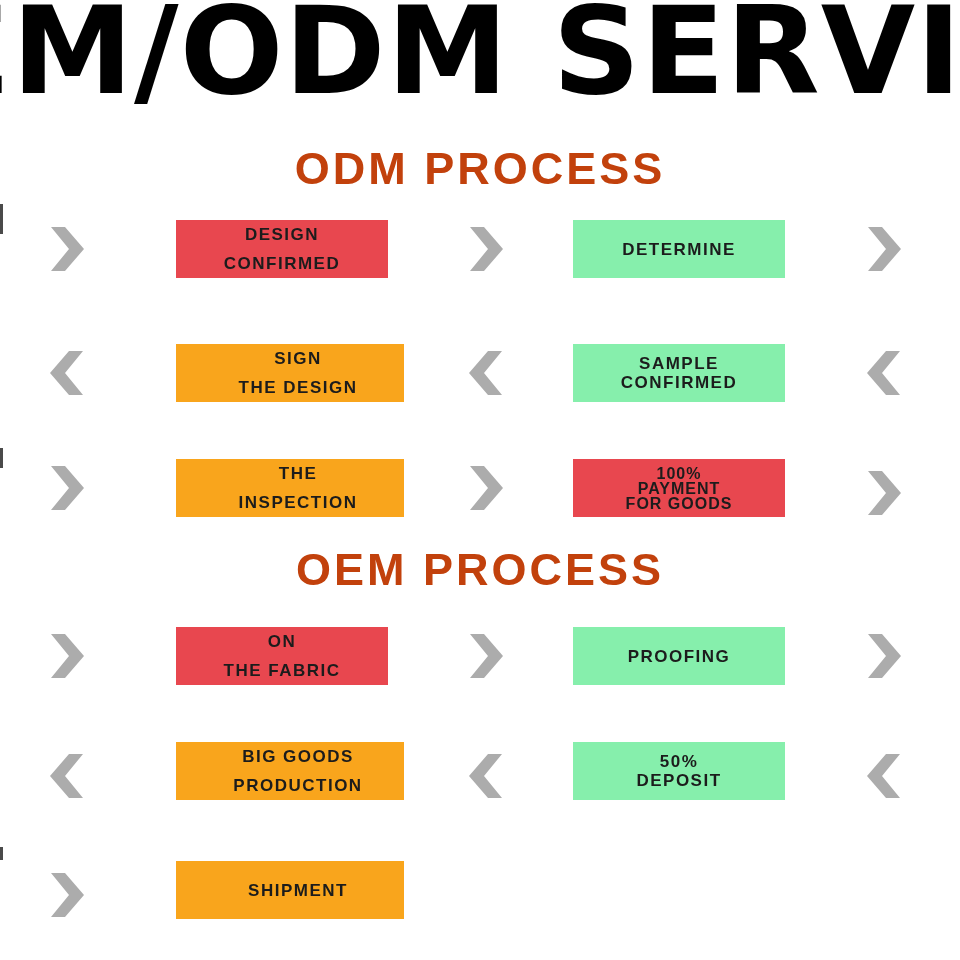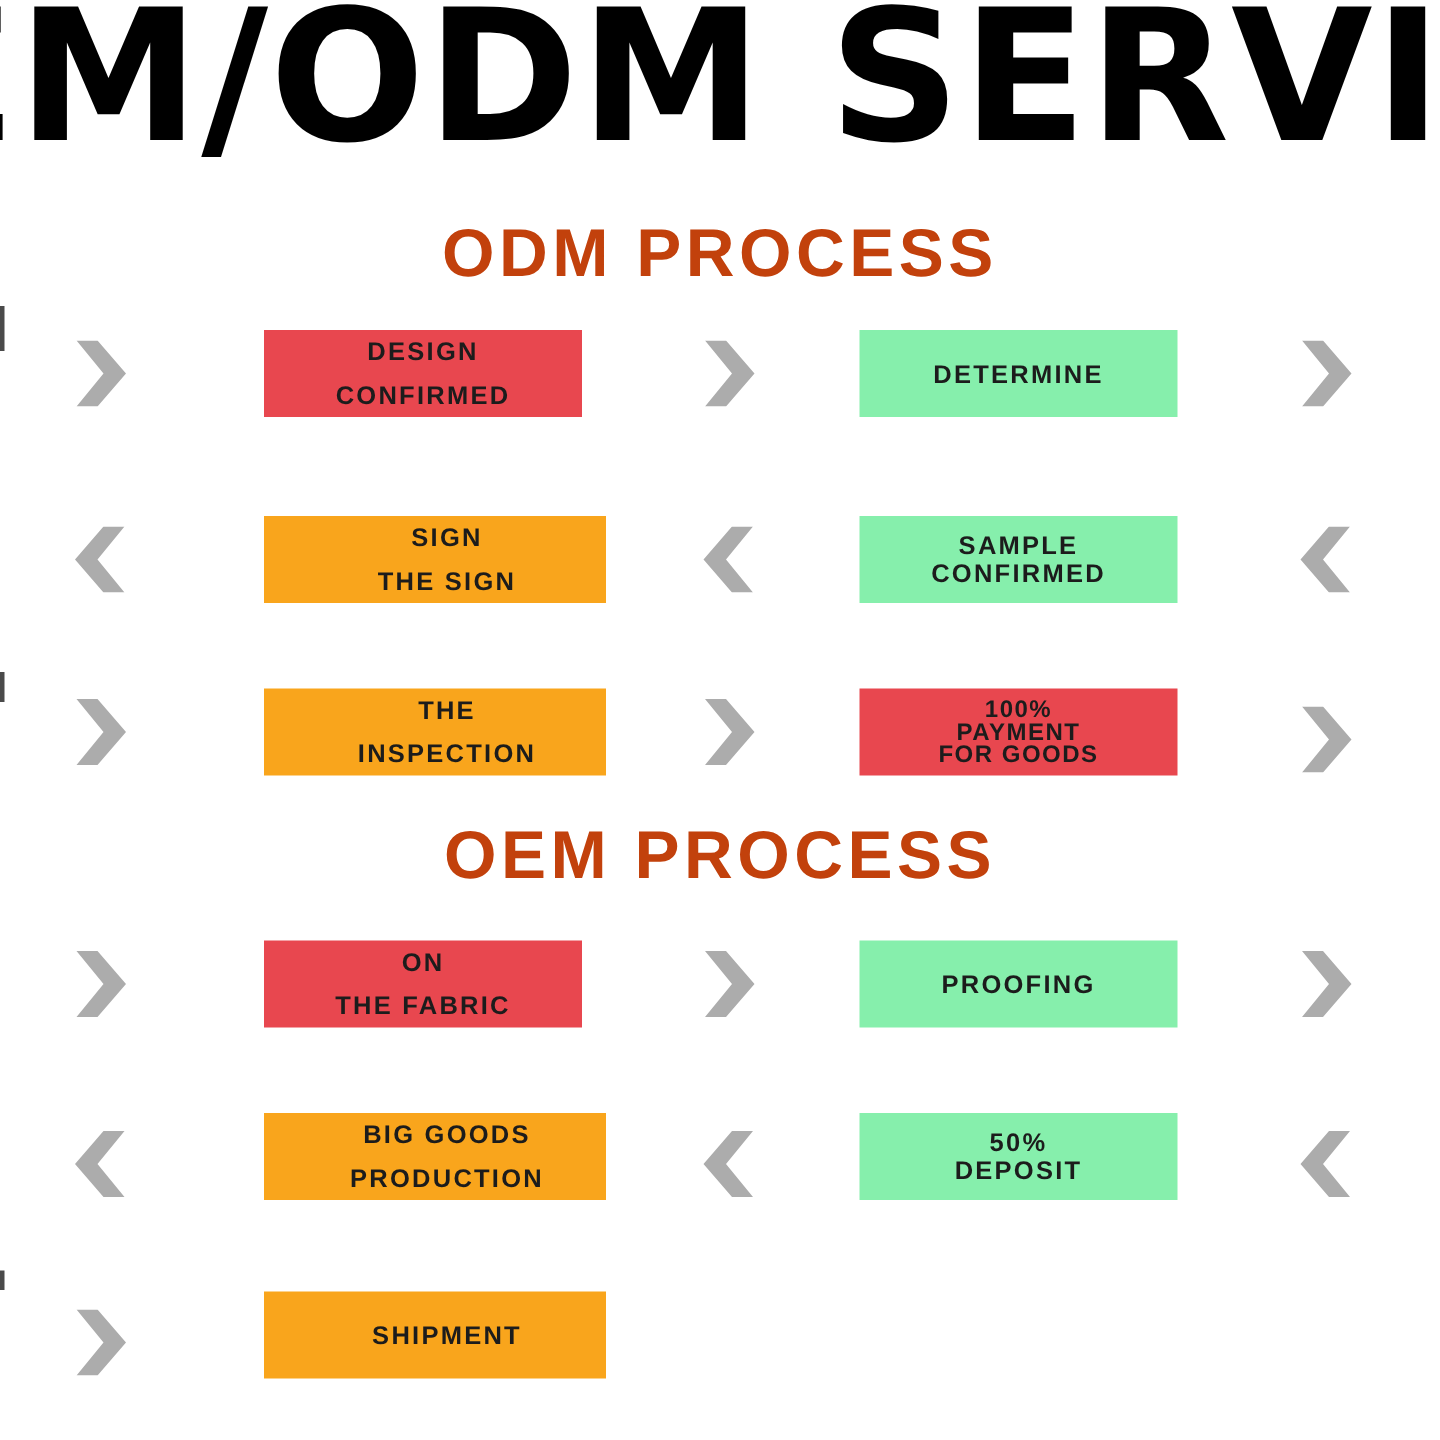--- a/index.html
+++ b/index.html
@@ -118,21 +118,21 @@
   </div>
 
   <div class="row" style="top:344px">
     <span class="chev chev-col-1">
       <svg viewBox="0 0 38 44">
           <polygon points="35,0 21,0 2,22 21,44 35,44 17,22" fill="#ACACAC"></polygon>
         </svg>
     </span>
     <div class="box orange box-col-1">
       <span>SIGN</span>
-      <span>THE SIGN</span>
+      <span>THE DESIGN</span>
     </div>
     <span class="chev chev-col-2">
       <svg viewBox="0 0 38 44">
           <polygon points="35,0 21,0 2,22 21,44 35,44 17,22" fill="#ACACAC"></polygon>
         </svg>
     </span>
     <div class="box blue box-col-2">
       <span>SAMPLE</span>
       <span>CONFIRMED</span>
     </div>

